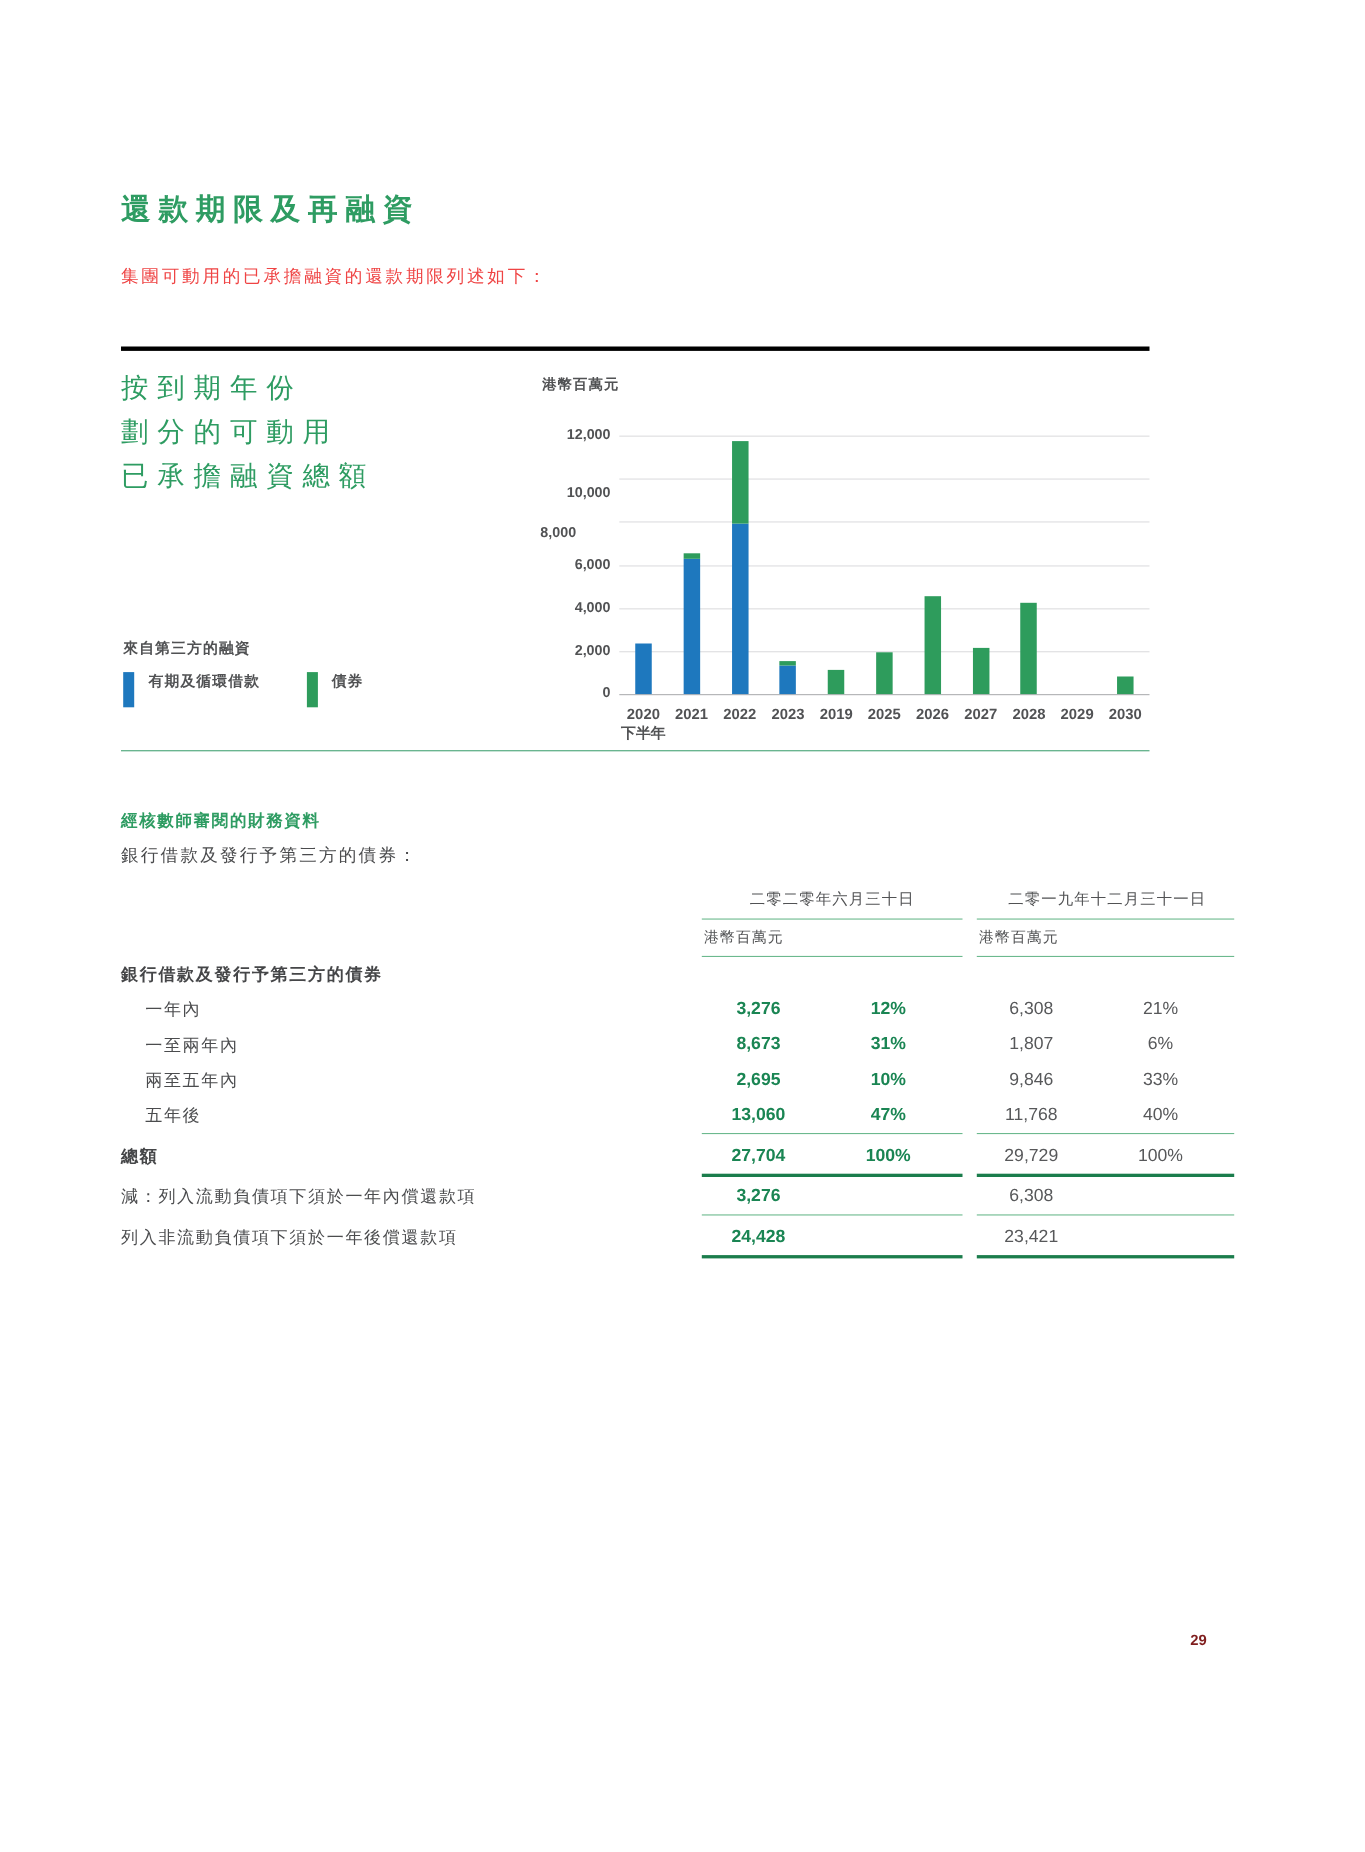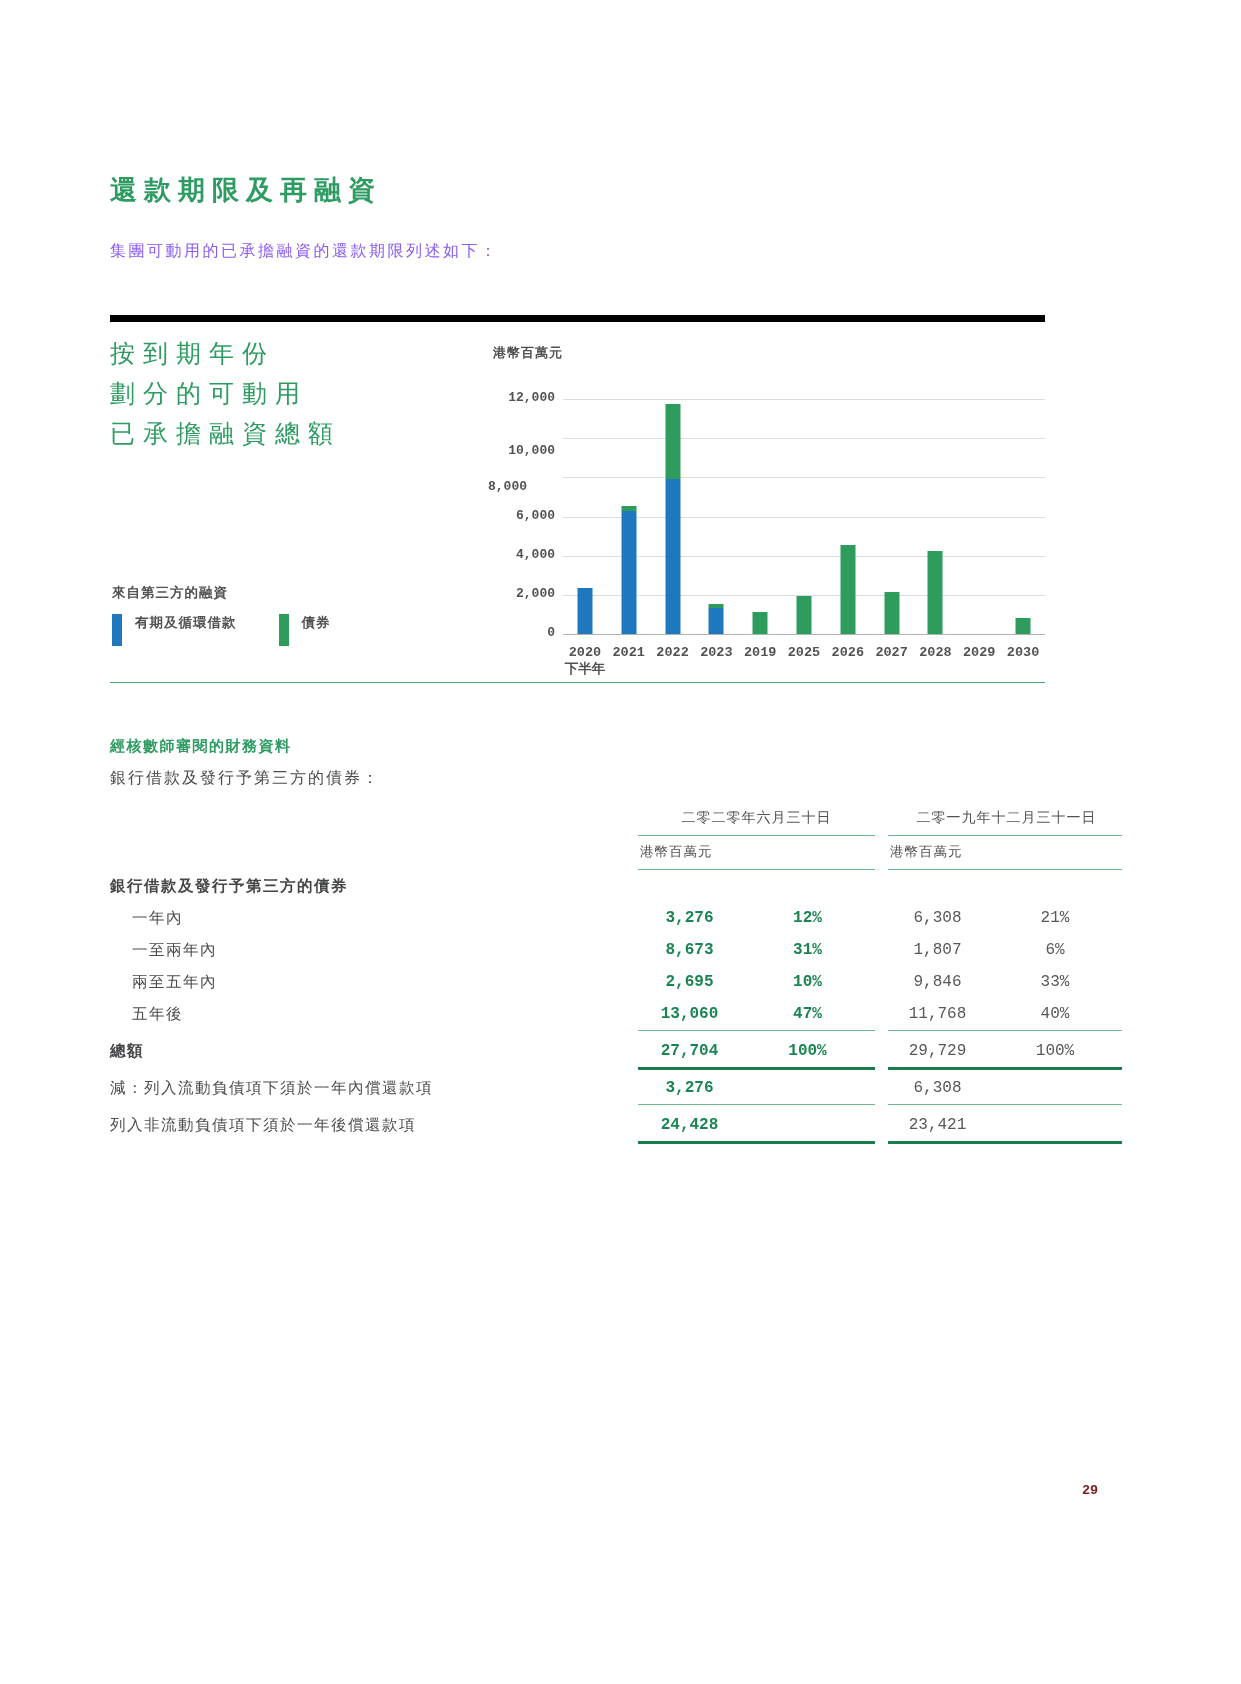--- a/index.html
+++ b/index.html
@@ -2,40 +2,40 @@
 <html><head>
 <meta charset="utf-8">
 <style>
   * { box-sizing: border-box; margin: 0; padding: 0; }
   html,body { background:#ffffff; }
   .page {
     position: relative;
     width: 1122px;
     height: 1684px;
     background: #ffffff;
-    font-family: Liberation Mono, monospace;
+    font-family: Liberation Sans, sans-serif;
     color: #4f5052;
     overflow: hidden;
     border-radius: 19px;
   }
   
   .page-title {
     position: absolute; left: 110px; top: 172px;
     font-size: 27px; font-weight: bold; color: #2E9C62;
     letter-spacing: 7px;
   }
   .intro-text {
     position: absolute; left: 110px; top: 241px;
-    font-size: 16px; color: #8b5cf6; letter-spacing: 2.5px;
+    font-size: 16px; color: #ef4444; letter-spacing: 2.5px;
   }
   
   .chart-panel {
     position: absolute; left: 110px; top: 315px;
     width: 935px; height: 368px;
-    border-top: 7px solid #000000;
+    border-top: 4px solid #000000;
     border-bottom: 1px solid #46A376;
   }
   .chart-title {
     position: absolute; left: 0; top: 14px;
     font-size: 25px; color: #2E9C62; font-weight: 500;
     letter-spacing: 8px; line-height: 40px;
   }
   .legend-title {
     position: absolute; left: 2px; top: 262px;
     font-size: 13.5px; font-weight: bold; color: #515254; letter-spacing: 1px;

